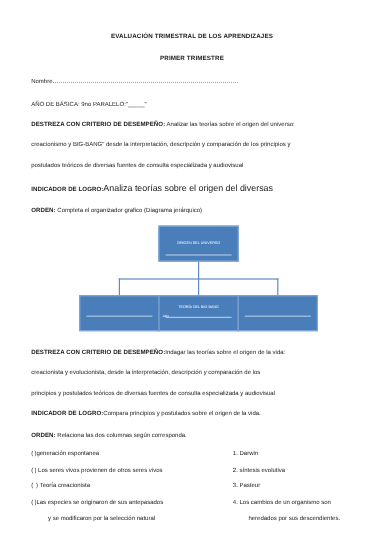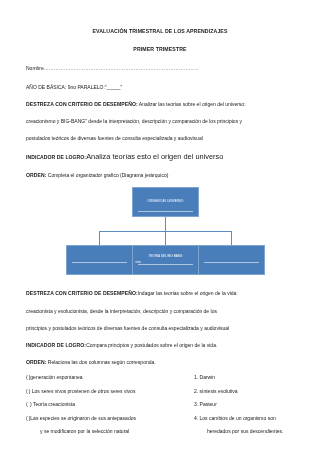--- a/index.html
+++ b/index.html
@@ -183,21 +183,21 @@
   <div class="field-line">Nombre…………………………………………………………………………………</div>
   <div class="field-line">AÑO DE BÁSICA: 9no  PARALELO:"_____"</div>
 
   <div class="para">
     <span class="lbl">DESTREZA CON CRITERIO DE DESEMPEÑO:</span><span> Analizar las teorías sobre el origen del universo:</span>
   </div>
   <div class="para-cont">creacionismo y BIG-BANG" desde la interpretación, descripción y comparación de los principios y</div>
   <div class="para-cont">postulados teóricos de diversas fuentes de consulta especializada y audiovisual</div>
 
   <div class="para section-gap">
-    <span class="lbl">INDICADOR DE LOGRO:</span><span class="big-val">Analiza teorías esto el origen del universo</span>
+    <span class="lbl">INDICADOR DE LOGRO:</span><span class="big-val">Analiza teorías sobre el origen del diversas</span>
   </div>
 
   <div class="para">
     <span class="lbl">ORDEN:</span><span> Completa el organizador grafico (Diagrama jerárquico)</span>
   </div>
 
   <div class="diagram">
     <div class="conn conn-stem"></div>
     <div class="conn conn-bar"></div>
     <div class="conn conn-d-l"></div>

